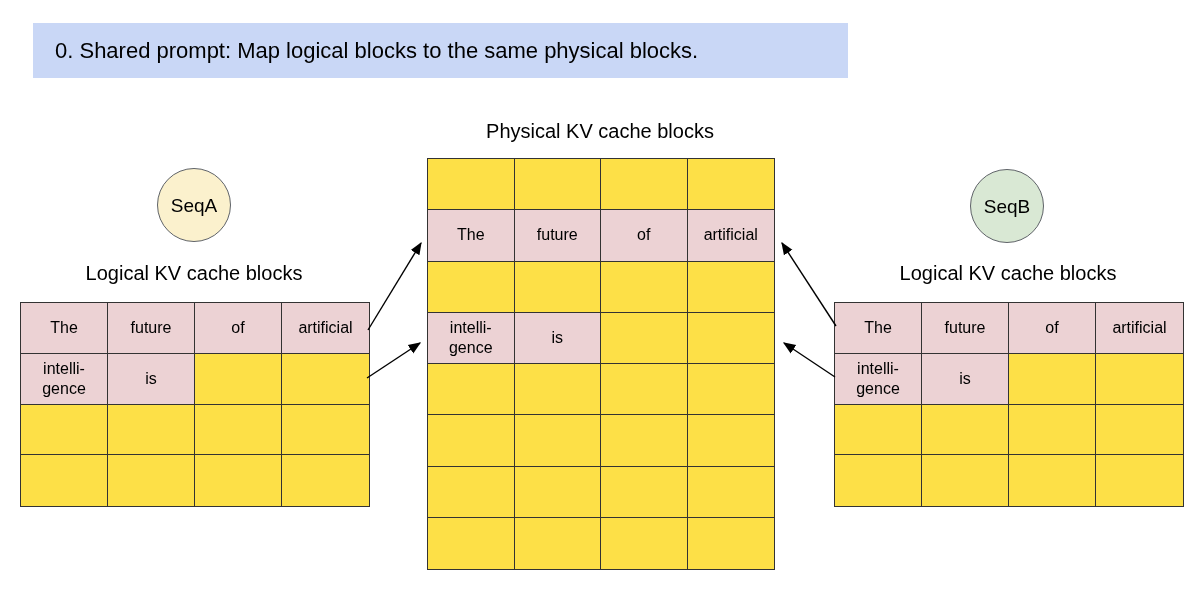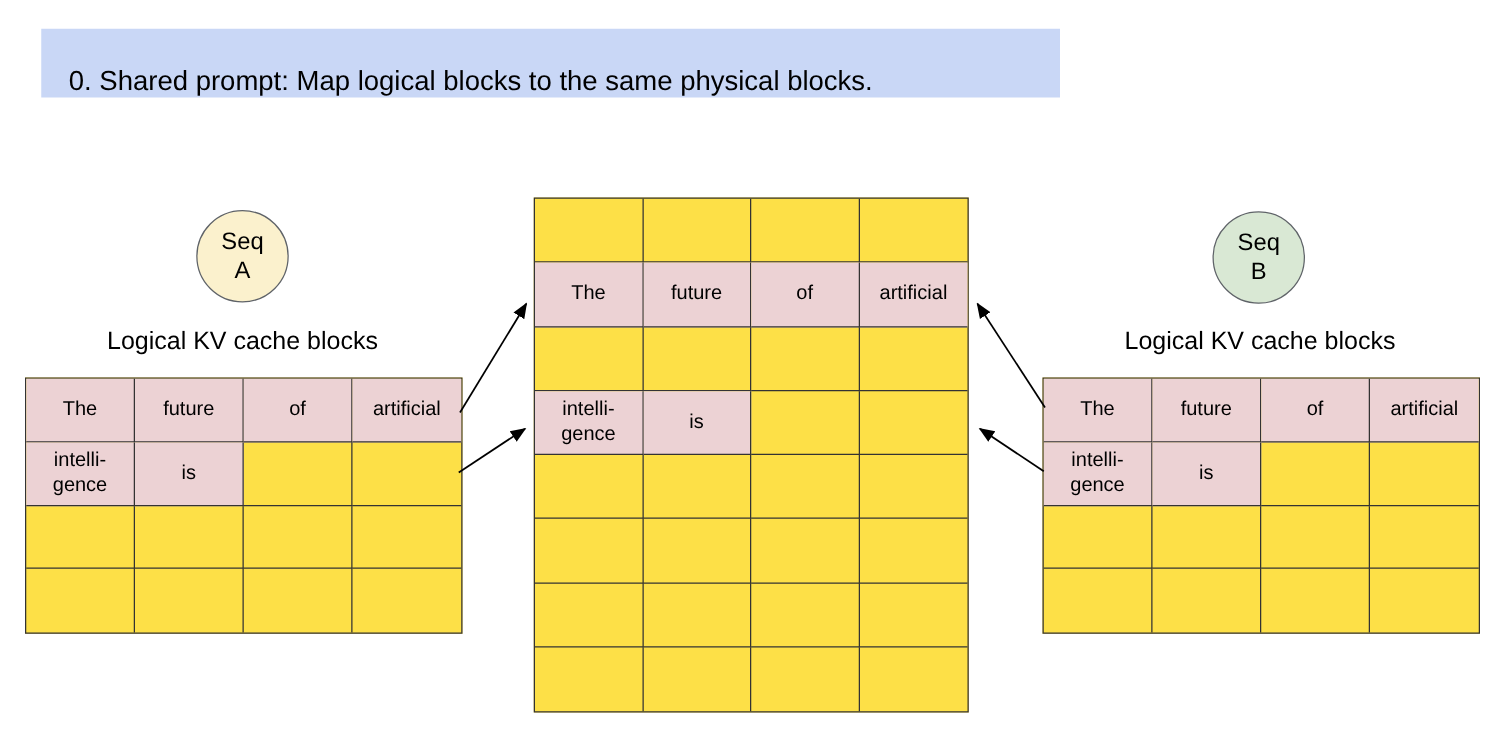--- a/index.html
+++ b/index.html
@@ -8,21 +8,21 @@
     width:1200px;height:591px;
     background:#ffffff;
     font-family:"Liberation Sans", sans-serif;
     color:#000;
     overflow:hidden;
   }
   
   #banner{
     position:absolute;left:33px;top:23px;width:815px;height:55px;
     background:var(--banner-bg);
-    display:flex;align-items:flex-end;
+    display:flex;align-items:center;
     padding-left:22px;box-sizing:border-box;
     font-size:22px;
   }
   
   .table-title{position:absolute;font-size:20px;text-align:center;}
   #physical-title{left:427px;top:120px;width:346px;}
   #logical-title-a{left:20px;top:262px;width:348px;}
   #logical-title-b{left:834px;top:262px;width:348px;}
   
   .kv-table{
@@ -46,38 +46,39 @@
     grid-template-columns:repeat(4,1fr);grid-template-rows:repeat(4,1fr);
   }
   #logical-table-b{
     left:834px;top:302px;width:348px;height:203px;
     grid-template-columns:repeat(4,1fr);grid-template-rows:repeat(4,1fr);
   }
   
   .seq-circle{
     position:absolute;width:72px;height:72px;border-radius:50%;
     border:1.5px solid #5f6368;
-    display:flex;flex-direction:column;align-items:center;justify-content:center;
+    display:flex;flex-direction:row;align-items:center;justify-content:center;
     font-size:19px;line-height:23px;
   }
   #seq-a{left:157px;top:168px;background:var(--seq-a-fill);}
   #seq-b{left:970px;top:169px;background:var(--seq-b-fill);}
   
   #arrow-layer{position:absolute;left:0;top:0;pointer-events:none;}
   #arrow-layer line{stroke:#000;stroke-width:1.4;}
 </style>
 </head>
 <body>
 
 <div id="canvas">
 
   <div id="banner">
     <span>0. Shared prompt: Map logical blocks to the same physical blocks.</span>
   </div>
 
+  <div class="table-title" id="physical-title">Physical KV cache blocks</div>
 
   <div class="table-title" id="logical-title-a">Logical KV cache blocks</div>
 
   <div class="table-title" id="logical-title-b">Logical KV cache blocks</div>
 
   <div class="seq-circle" id="seq-a">
     <span>Seq</span>
     <span>A</span>
   </div>
 

